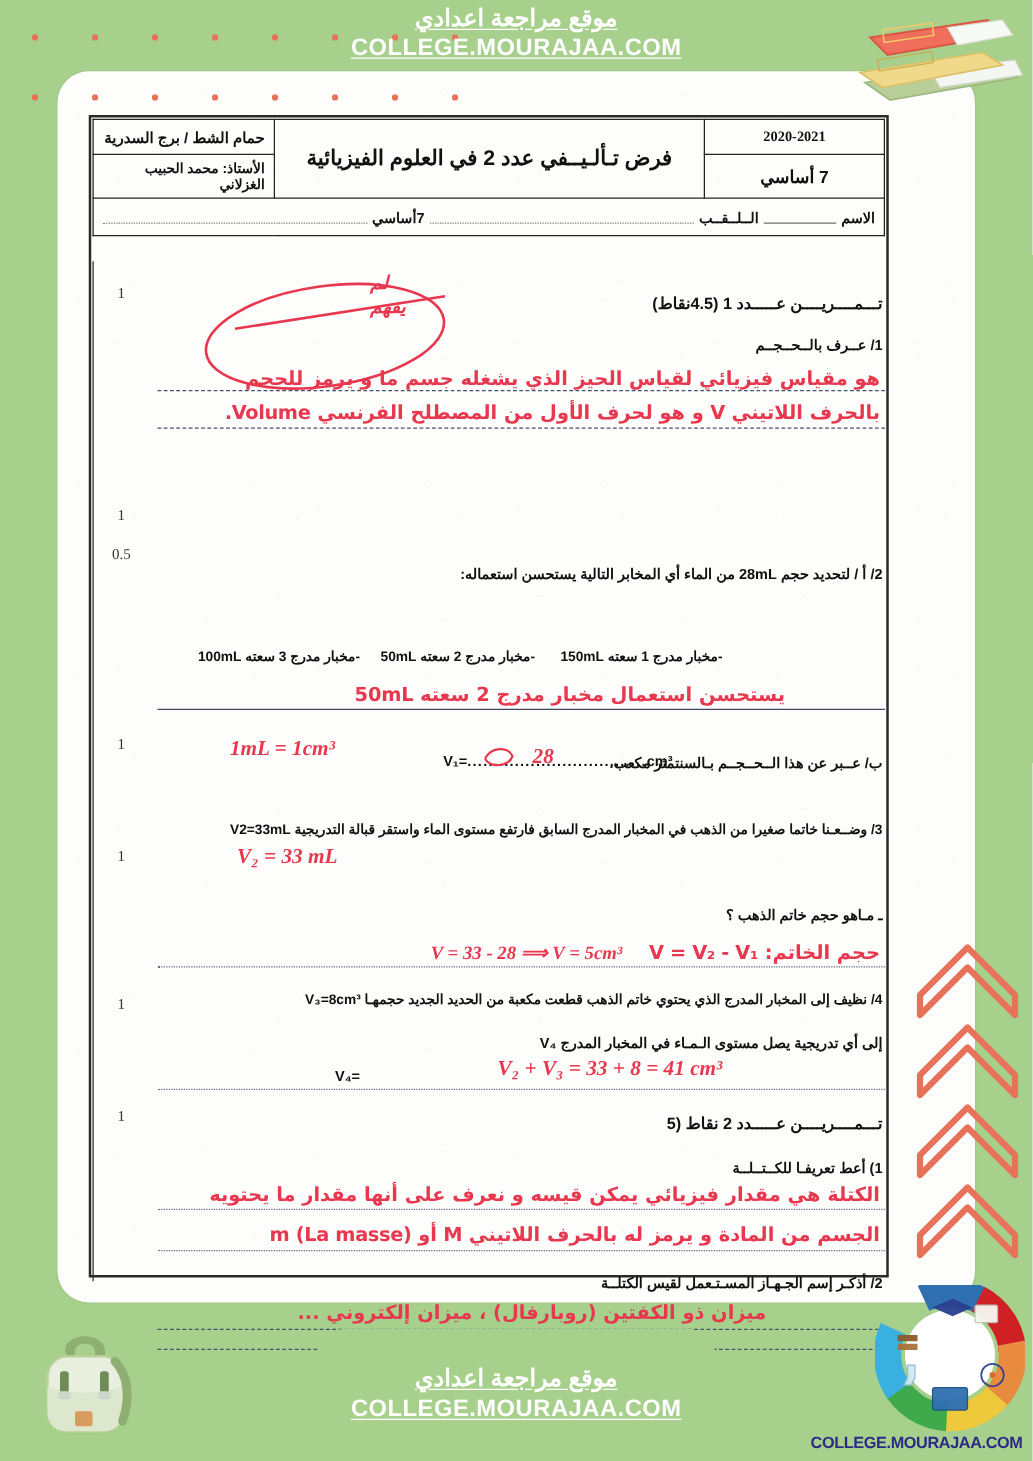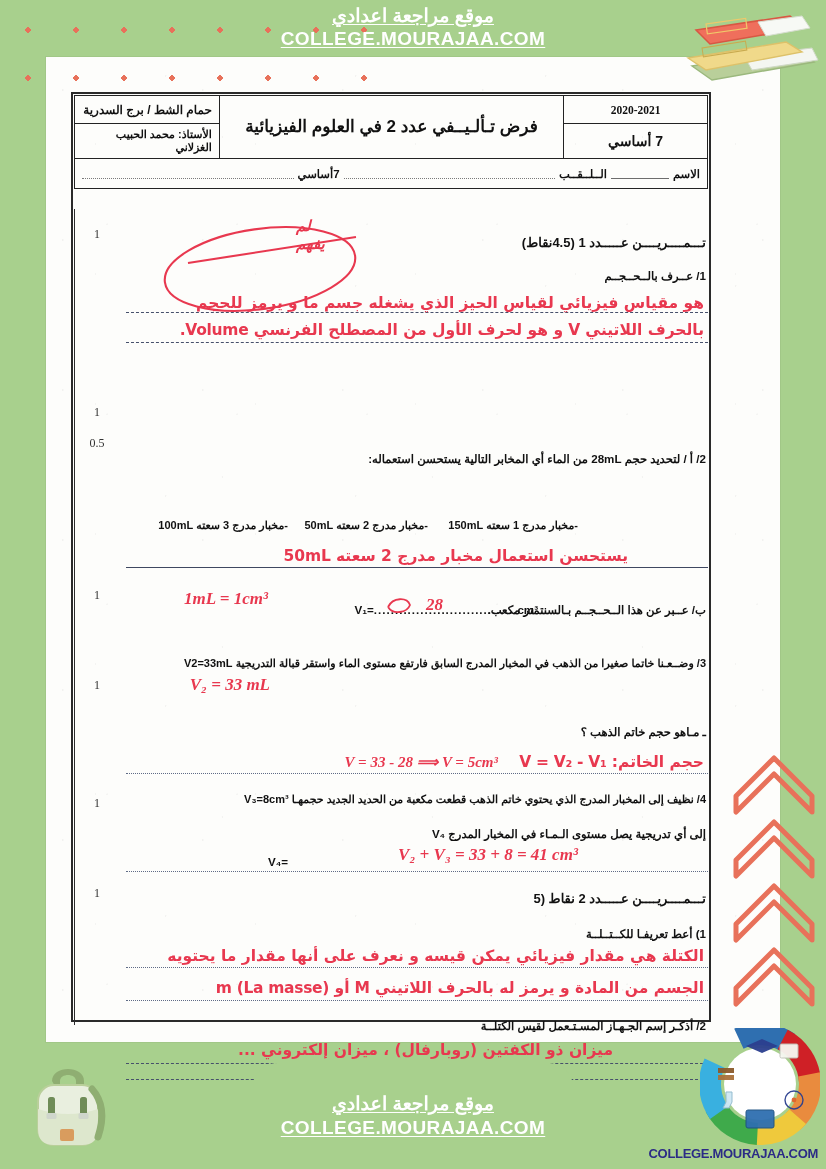--- a/index.html
+++ b/index.html
@@ -40,20 +40,21 @@
 
   
   .books { position:absolute; right:6px; top:2px; width:150px; height:92px; z-index:5; }
   .books svg { width:100%; height:100%; }
 
   
   .scan {
     position:absolute; left:46px; top:57px; width:734px; height:985px;
     background:#fdfdfb; z-index:2;
     box-shadow:0 0 0 1px rgba(0,0,0,0.04);
+    border-radius:25px;
   }
   .scan::after{
     content:""; position:absolute; inset:0; pointer-events:none;
     background-image:
       radial-gradient(circle at 12% 22%, rgba(0,0,0,0.045) 0.7px, transparent 1px),
       radial-gradient(circle at 63% 9%,  rgba(0,0,0,0.04) 0.7px, transparent 1px),
       radial-gradient(circle at 31% 67%, rgba(0,0,0,0.035) 0.7px, transparent 1px),
       radial-gradient(circle at 84% 47%, rgba(0,0,0,0.04) 0.7px, transparent 1px),
       radial-gradient(circle at 47% 88%, rgba(0,0,0,0.03) 0.7px, transparent 1px);
     background-size: 140px 150px, 190px 210px, 160px 130px, 210px 170px, 130px 190px;

